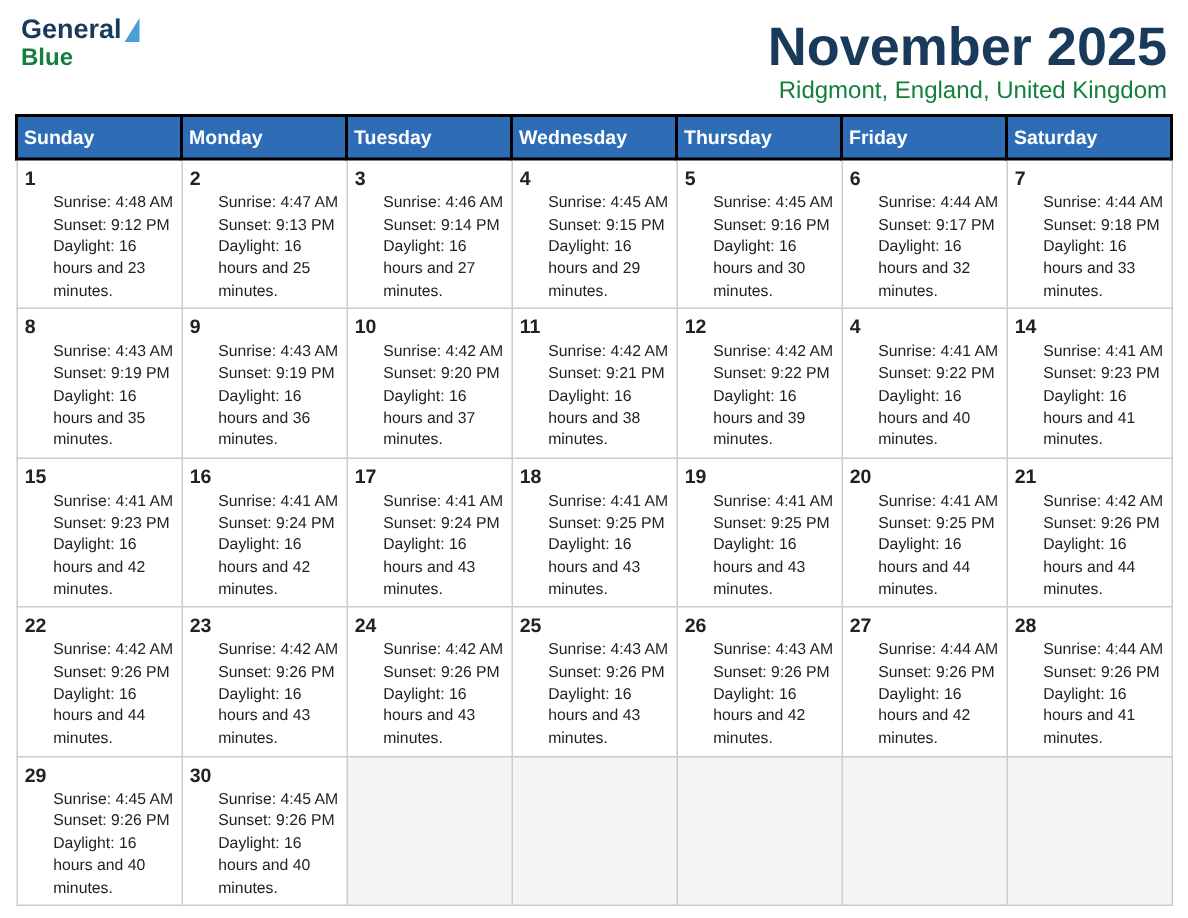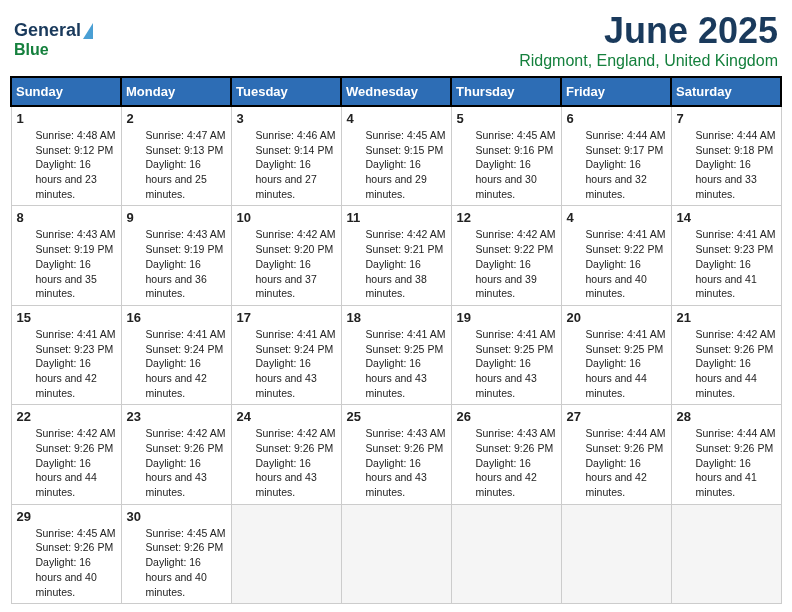--- a/index.html
+++ b/index.html
@@ -6,21 +6,21 @@
     body {
       font-family: Arial, sans-serif;
       background: #fff;
       width: 792px;
       min-height: 612px;
       padding: 10px;
     }
     .header {
       display: flex;
       justify-content: space-between;
-      align-items: center;
+      align-items: flex-start;
       margin-bottom: 6px;
       padding: 0 4px;
     }
     .logo {
       display: flex;
       flex-direction: column;
       align-items: flex-start;
     }
     .logo-text {
       font-size: 18px;
@@ -97,21 +97,21 @@
 
 <div class="header">
   <div class="logo">
     <div class="logo-line">
       <span class="logo-text">General</span>
       <span class="logo-triangle"></span>
     </div>
     <span class="logo-text" style="color:#15803d; font-size:16px;">Blue</span>
   </div>
   <div class="title-section">
-    <div class="month-title">June 2025</div>
+    <div class="month-title">November 2025</div>
     <div class="location">Ridgmont, England, United Kingdom</div>
   </div>
 </div>
 
 <table>
   <thead>
     <tr>
     <th>Sunday</th>
         <th>Monday</th>
         <th>Tuesday</th>

